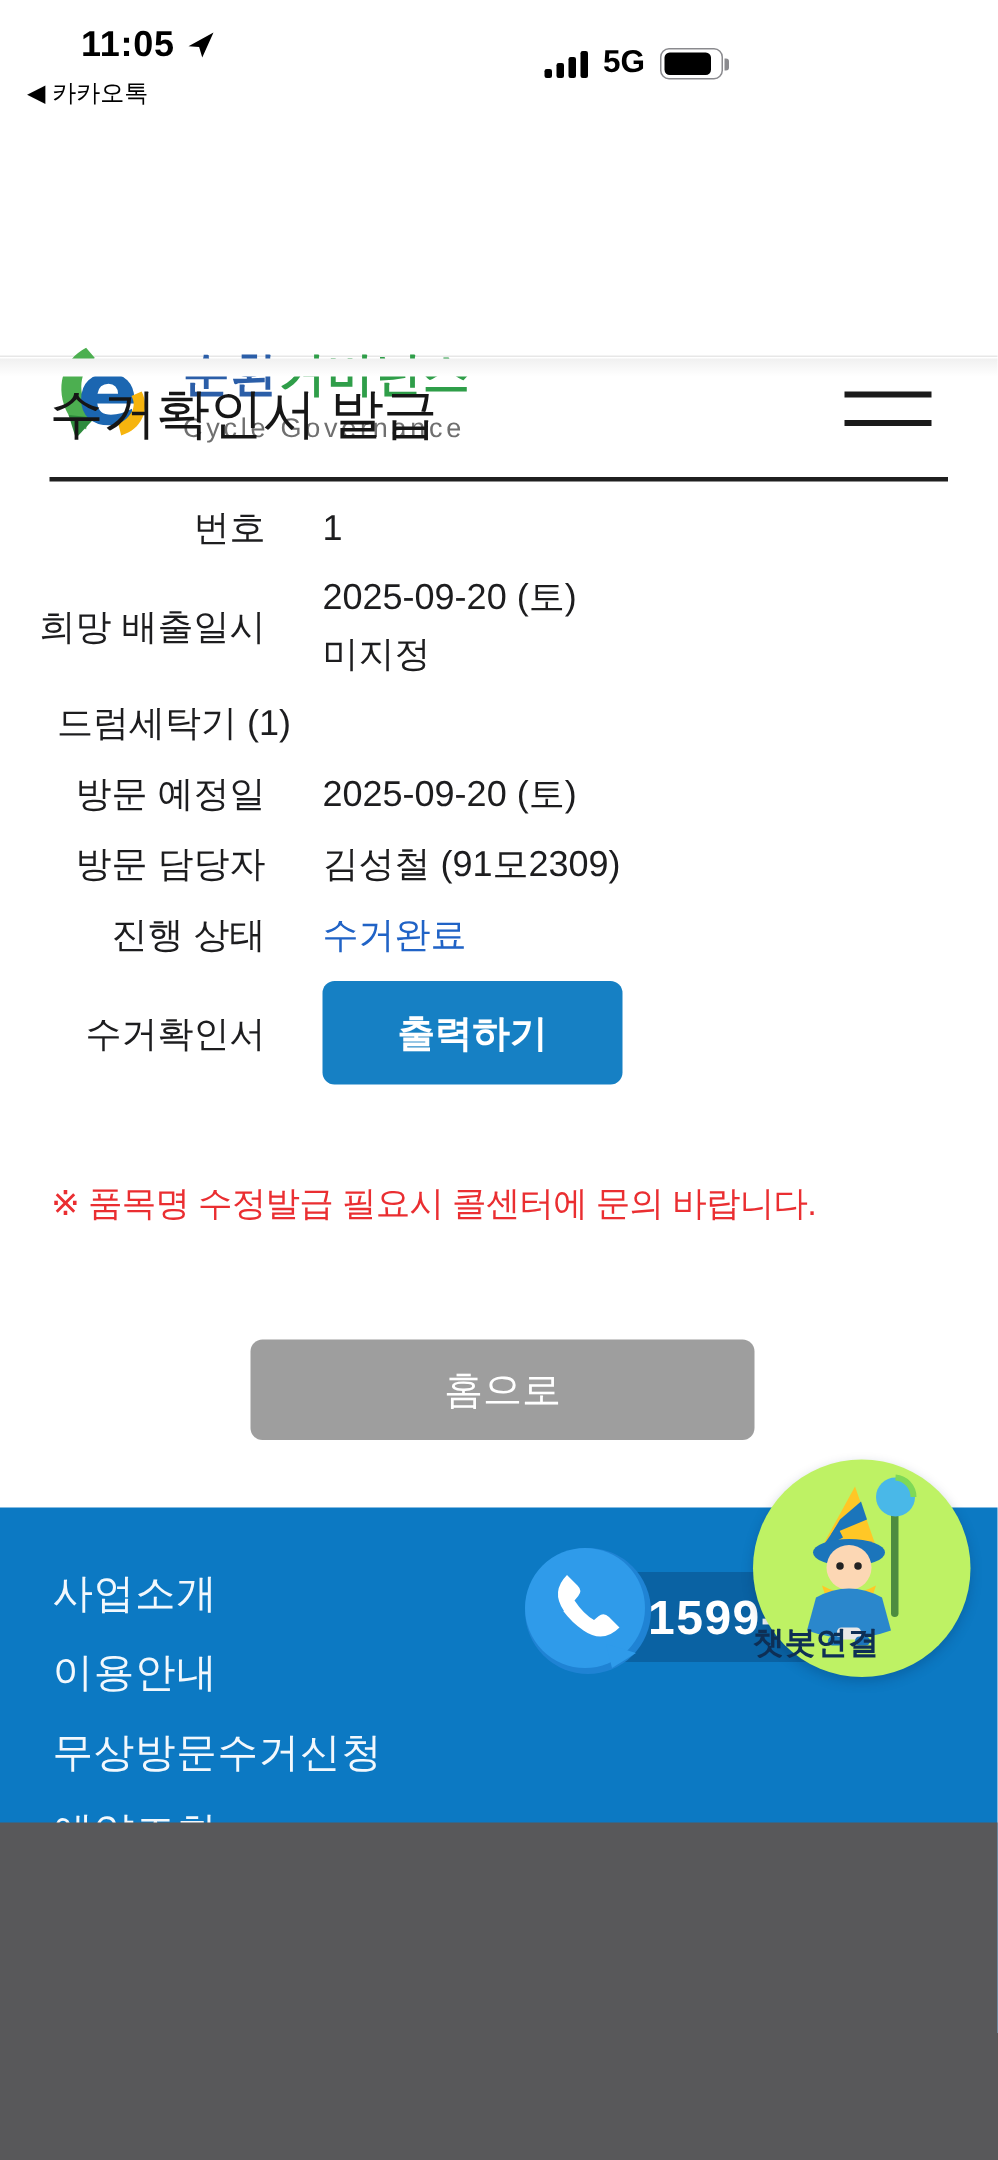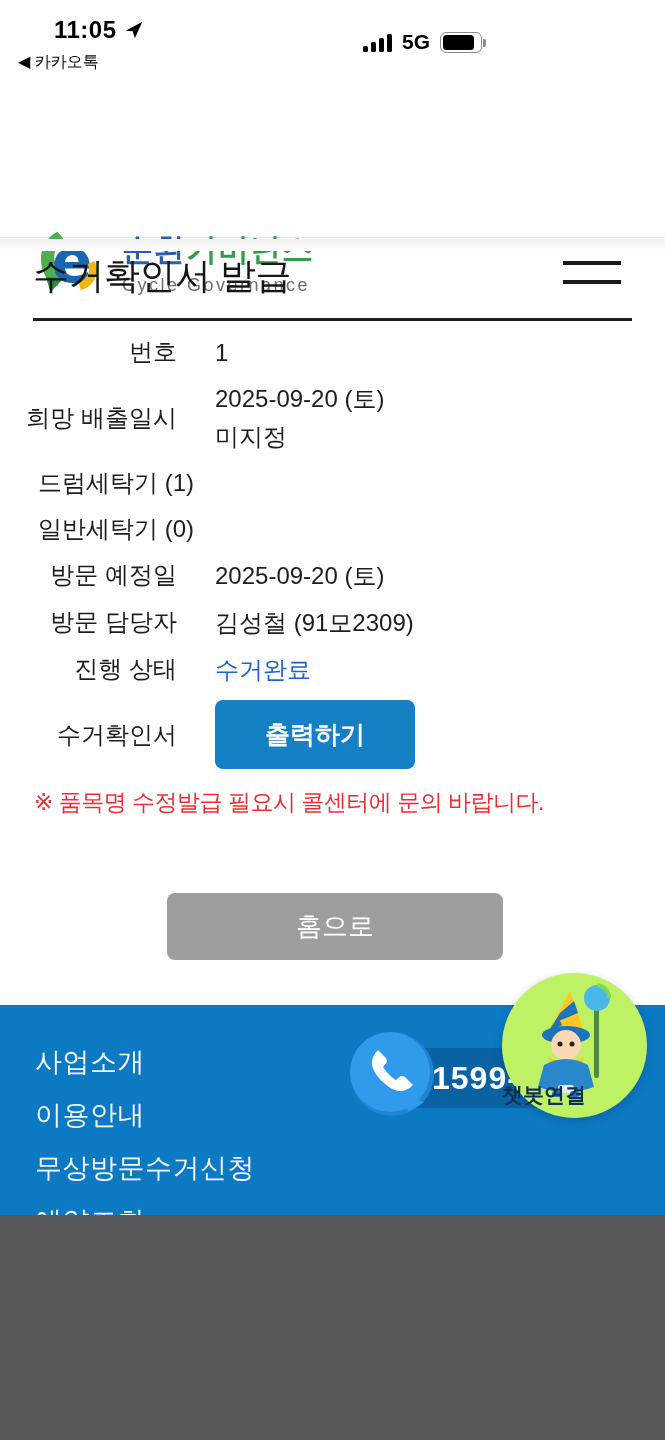--- a/index.html
+++ b/index.html
@@ -127,21 +127,20 @@
   <div class="drow">
     <div class="dlabel">희망 배출일시</div>
     <div class="dvals">
       <div>2025-09-20 (토)</div>
       <div class="v2">미지정</div>
     </div>
   </div>
   <div class="drow spaced">
     <div class="dvals">
       <div>드럼세탁기 (1)</div>
-      <div class="v2">일반세탁기 (0)</div>
     </div>
   </div>
   <div class="drow">
     <div class="dlabel">방문 예정일</div>
     <div class="dvals">
         <div>2025-09-20 (토)</div>
       </div>
   </div>
   <div class="drow">
     <div class="dlabel">방문 담당자</div>

